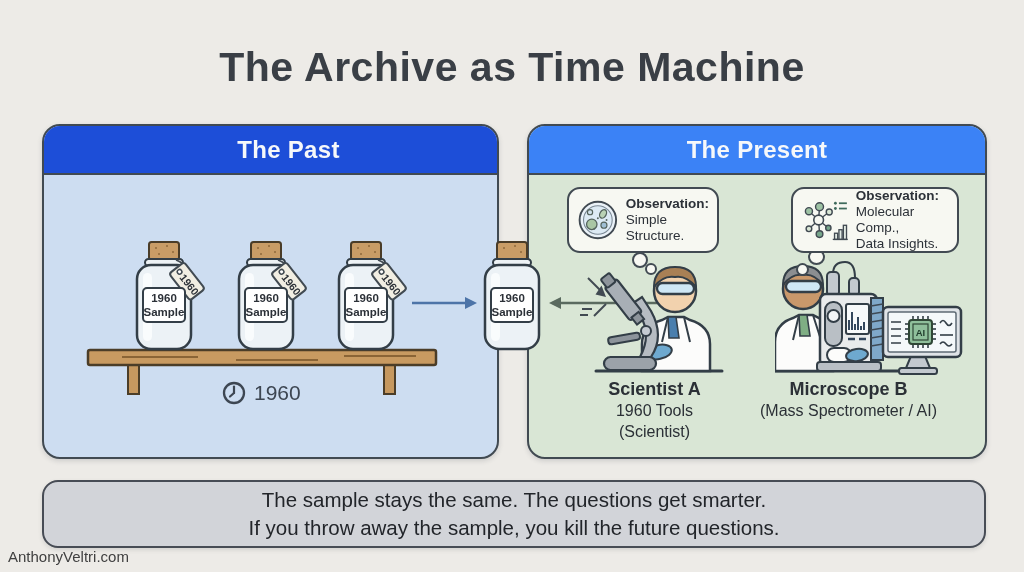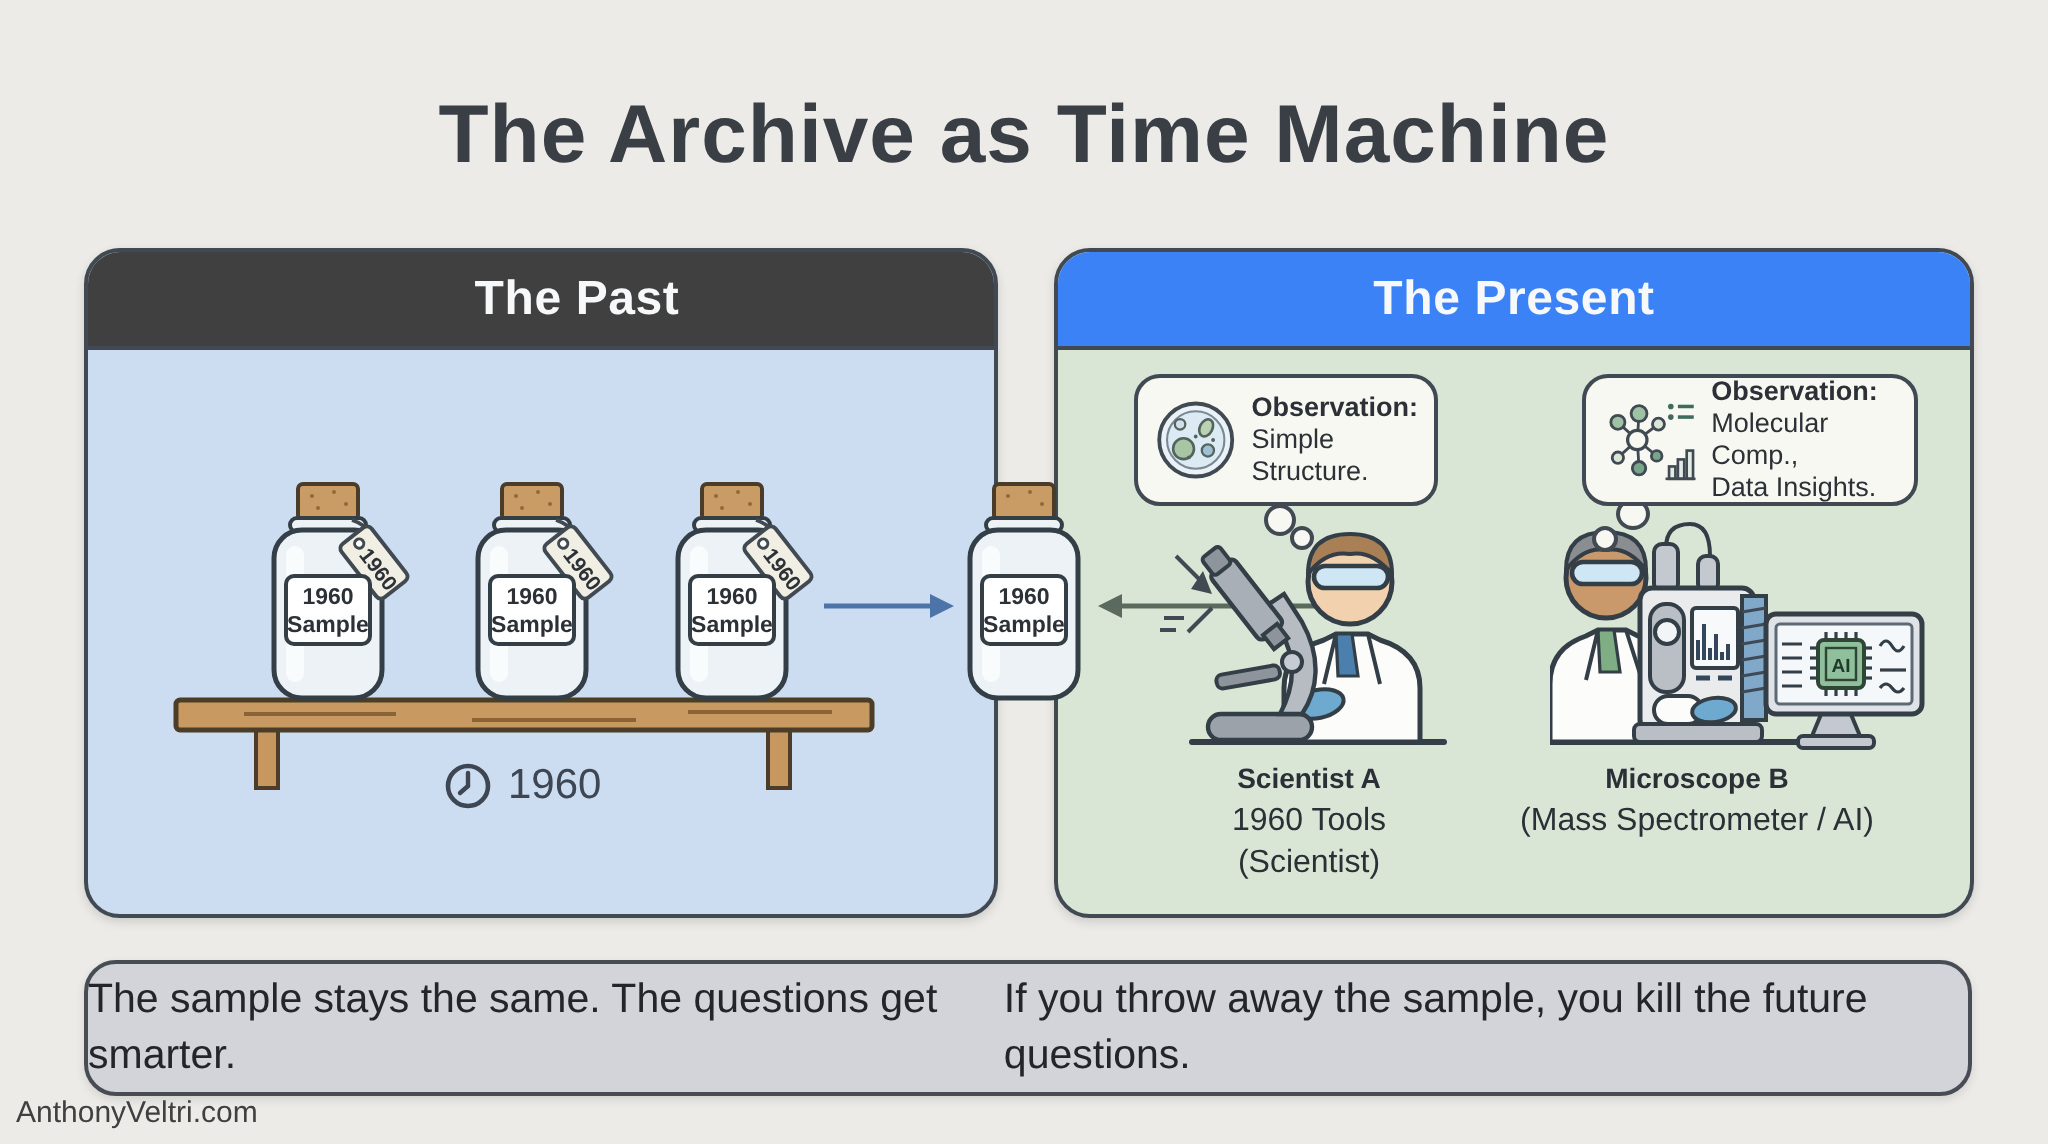--- a/index.html
+++ b/index.html
@@ -17,47 +17,47 @@
     top:124px;height:331px;border:2.5px solid #414a52;border-radius:18px;
     overflow:hidden;box-shadow:0 2px 5px rgba(60,65,75,.18);
   }
   .panel-past{left:42px;width:453px;background:#cdddf1;}
   .panel-present{left:527px;width:456px;background:#d9e6d5;}
   .panel-header{
     height:47px;display:flex;align-items:center;justify-content:center;
     font-size:24px;font-weight:bold;color:#f6f8fa;
     border-bottom:2.5px solid #414a52;letter-spacing:.3px;
   }
-  .panel-past .panel-header{background:#404040;padding-left:36px;}
+  .panel-past .panel-header{background:#1d4ed8;padding-left:36px;}
   .panel-present .panel-header{background:#3b82f6;}
   .obs-box{
     top:187px;height:66px;background:#f7f8f2;border:2px solid #414a52;
     border-radius:13px;display:flex;align-items:center;gap:7px;
     padding:0 8px;box-sizing:border-box;z-index:6;
   }
   .obs-a{left:567px;width:152px;}
   .obs-b{left:791px;width:168px;}
   .obs-text{font-size:13.5px;line-height:16px;color:#2c3138;}
   .obs-text .obs-title{font-weight:bold;}
   .bubble{
     background:#f7f8f2;border:2px solid #414a52;border-radius:50%;z-index:5;
   }
   .caption{top:379px;text-align:center;color:#2b3036;z-index:4;}
-  .caption .cap-name{font-size:14px;font-weight:bold;line-height:21px;}
+  .caption .cap-name{font-size:18px;font-weight:bold;line-height:21px;}
   .caption .cap-line{font-size:16px;line-height:21px;}
   .cap-a{left:572px;width:165px;}
   .cap-b{left:746px;width:205px;}
   .clock-row{
     left:222px;top:381px;display:flex;align-items:center;gap:8px;
     color:#3d4652;font-size:21px;z-index:3;
   }
   .banner{
     left:42px;top:480px;width:940px;height:64px;background:#d2d4d9;
     border:2.5px solid #474c55;border-radius:16px;
-    display:flex;flex-direction:row;align-items:center;justify-content:center;
+    display:flex;flex-direction:column;align-items:center;justify-content:center;
     z-index:3;box-shadow:0 2px 4px rgba(60,65,75,.15);
   }
   .banner div{font-size:20.5px;font-weight:500;color:#22252a;line-height:28px;}
   .watermark{left:8px;top:548px;font-size:15px;color:#404040;}
   svg text{font-family:"Liberation Sans","DejaVu Sans",sans-serif;}
 </style>
 </head>
 <body>
 
 <div class="abs title">The Archive as Time Machine</div>

